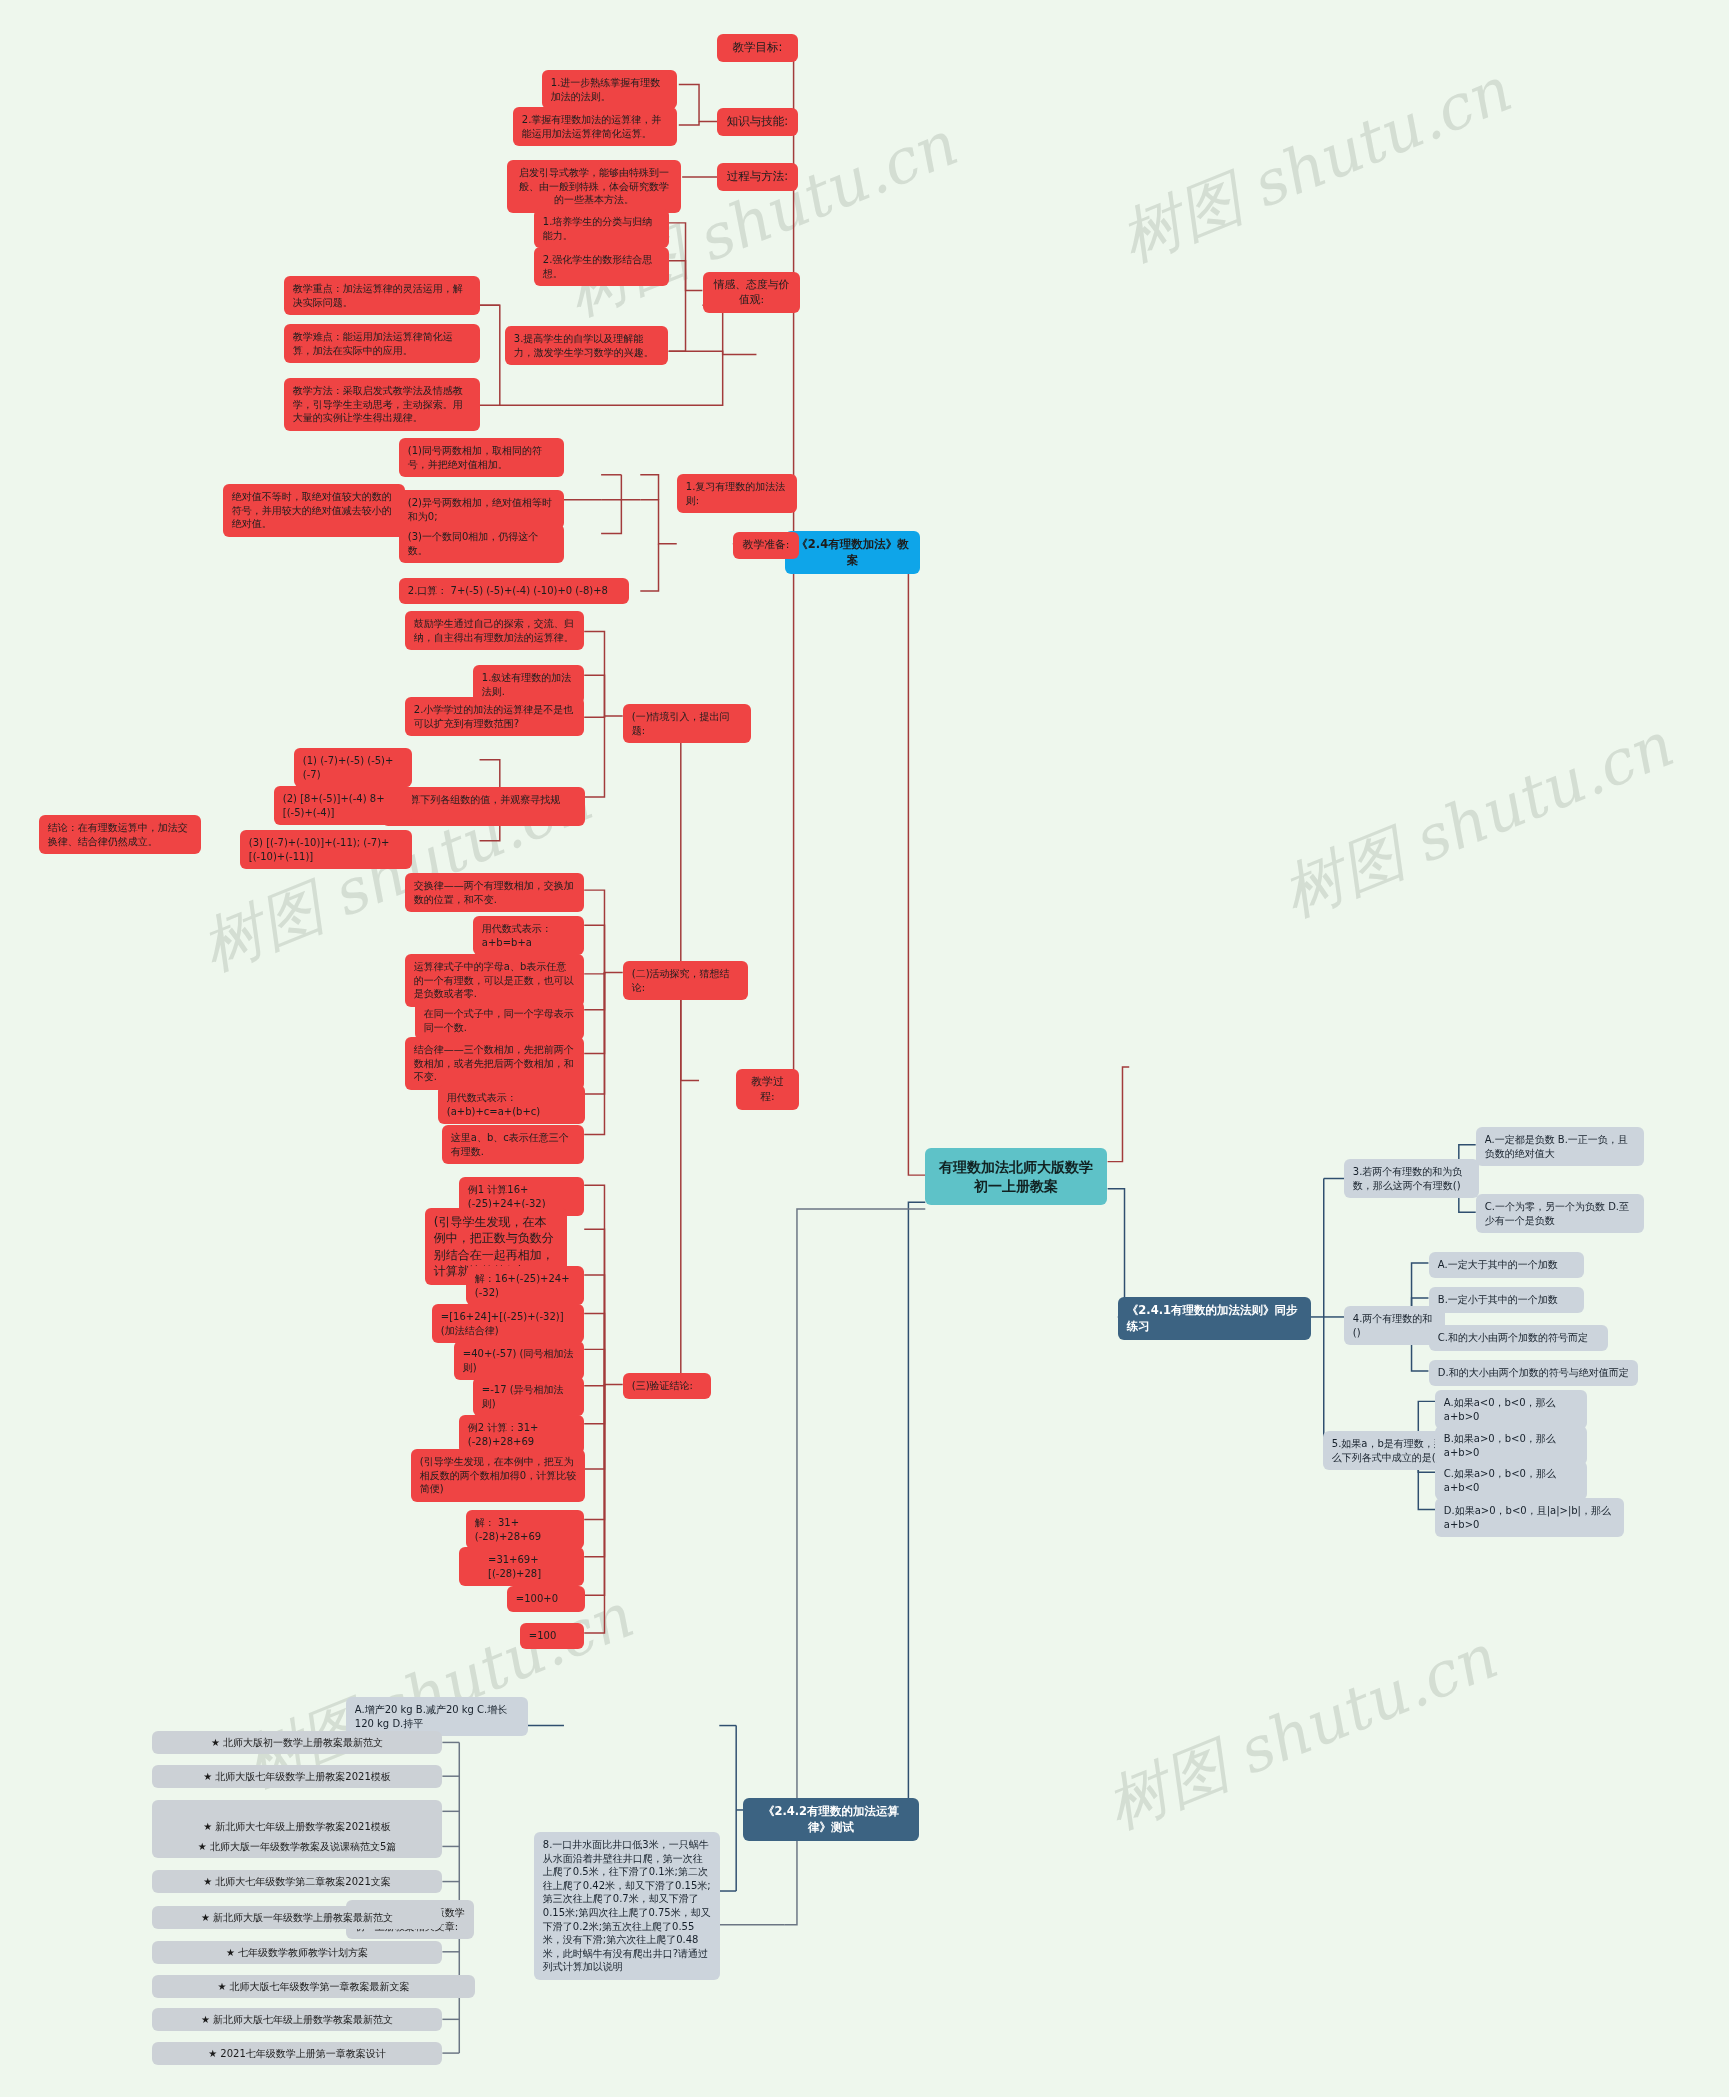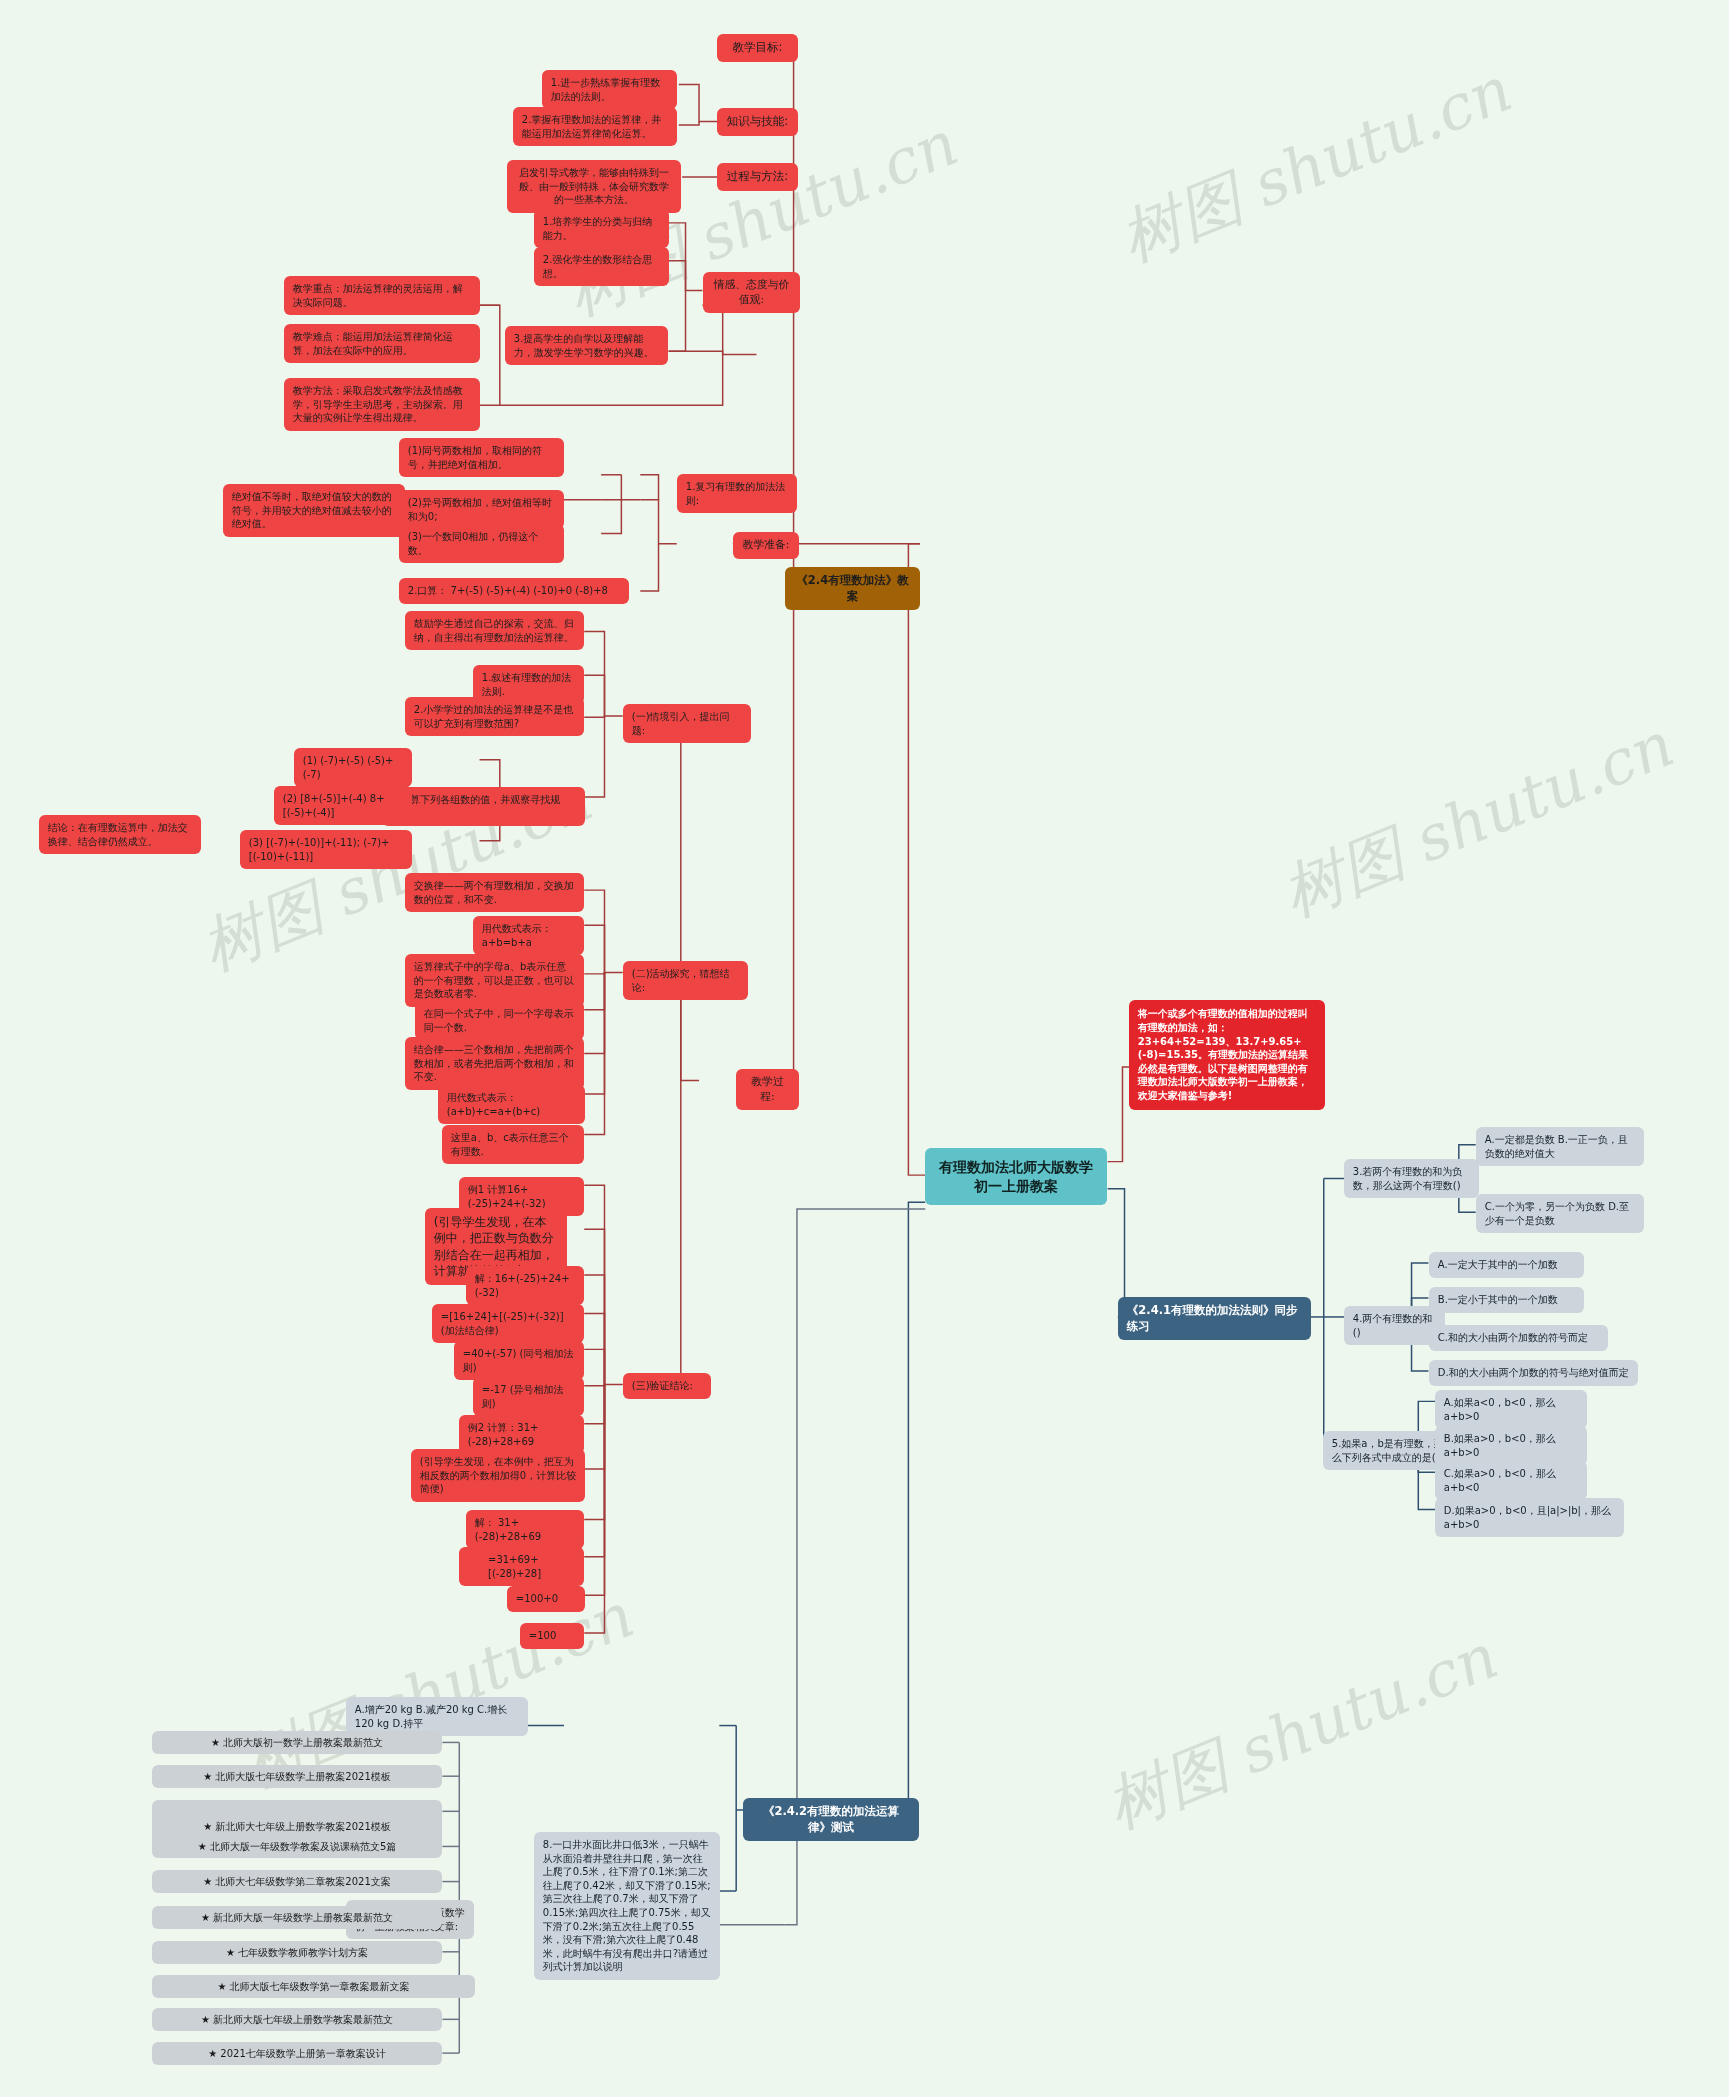--- a/index.html
+++ b/index.html
@@ -24,21 +24,21 @@
   .node{
     position:absolute;
     border-radius:6px;
     padding:6px 8.8px;
     line-height:1.36;
     color:#1d1d1d;
     white-space:pre-wrap;
     word-break:break-word;
   }
   .pink   { background:#ef4444; }
-  .pinkdk { background:#a16207;margin-top:36px; }
+  .pinkdk { background:#0ea5e9; }
   .teal   { background:#5ec2c8; color:#122; font-weight:700; }
   .red    { background:#e3242b; color:#fff; font-weight:700; }
   .navy   { background:#3c6382; color:#fff; font-weight:700; }
   .grayb  { background:#ccd4dc; color:#16202b; }
   .gray   { background:#ccd1d6; color:#1b1b1b; }
 
   .c  { text-align:center; }
   .l  { text-align:left; }
 
   svg.conn{ position:absolute; left:0; top:0; width:1729px; height:2097px; pointer-events:none; }
@@ -176,21 +176,20 @@
     <path class="gray" d="M680,2786 L655,2786"></path>
     <path class="gray" d="M680,2838 L655,2838"></path>
     <path class="gray" d="M680,2890 L655,2890"></path>
     <path class="gray" d="M680,2940 L655,2940"></path>
     <path class="gray" d="M680,2990 L655,2990"></path>
     <path class="gray" d="M680,3040 L655,3040"></path>
   </svg>
 
   <div class="node teal c" style="left:925px; top:1148px; width:182px; font-size:14px; padding:9.5px 8px;">有理数加法北师大版数学初一上册教案</div>
 
-  <div class="node red l" style="left:1129px; top:1000px; width:196px; font-size:10px; padding:7.4px 8.8px;">将一个或多个有理数的值相加的过程叫有理数的加法，如：23+64+52=139、13.7+9.65+(-8)=15.35。有理数加法的运算结果必然是有理数。以下是树图网整理的有理数加法北师大版数学初一上册教案，欢迎大家借鉴与参考!</div>
 
   <div class="node pinkdk c" style="left:785px; top:531px; width:135px; font-size:11.5px; font-weight:700;">《2.4有理数加法》教案</div>
 
   <div class="node navy l" style="left:1118px; top:1297px; width:193px; font-size:11.5px;">《2.4.1有理数的加法法则》同步练习</div>
 
   <div class="node navy c" style="left:743px; top:1798px; width:176px; font-size:11.5px;">《2.4.2有理数的加法运算律》测试</div>
 
   <div class="node gray l" style="left:346px; top:1900px; width:128px; font-size:10px;">有理数加法北师大版数学初一上册教案相关文章:</div>
 
   <div class="node pink c" style="left:717px; top:34px; width:81px; font-size:11.5px;">教学目标:</div>

